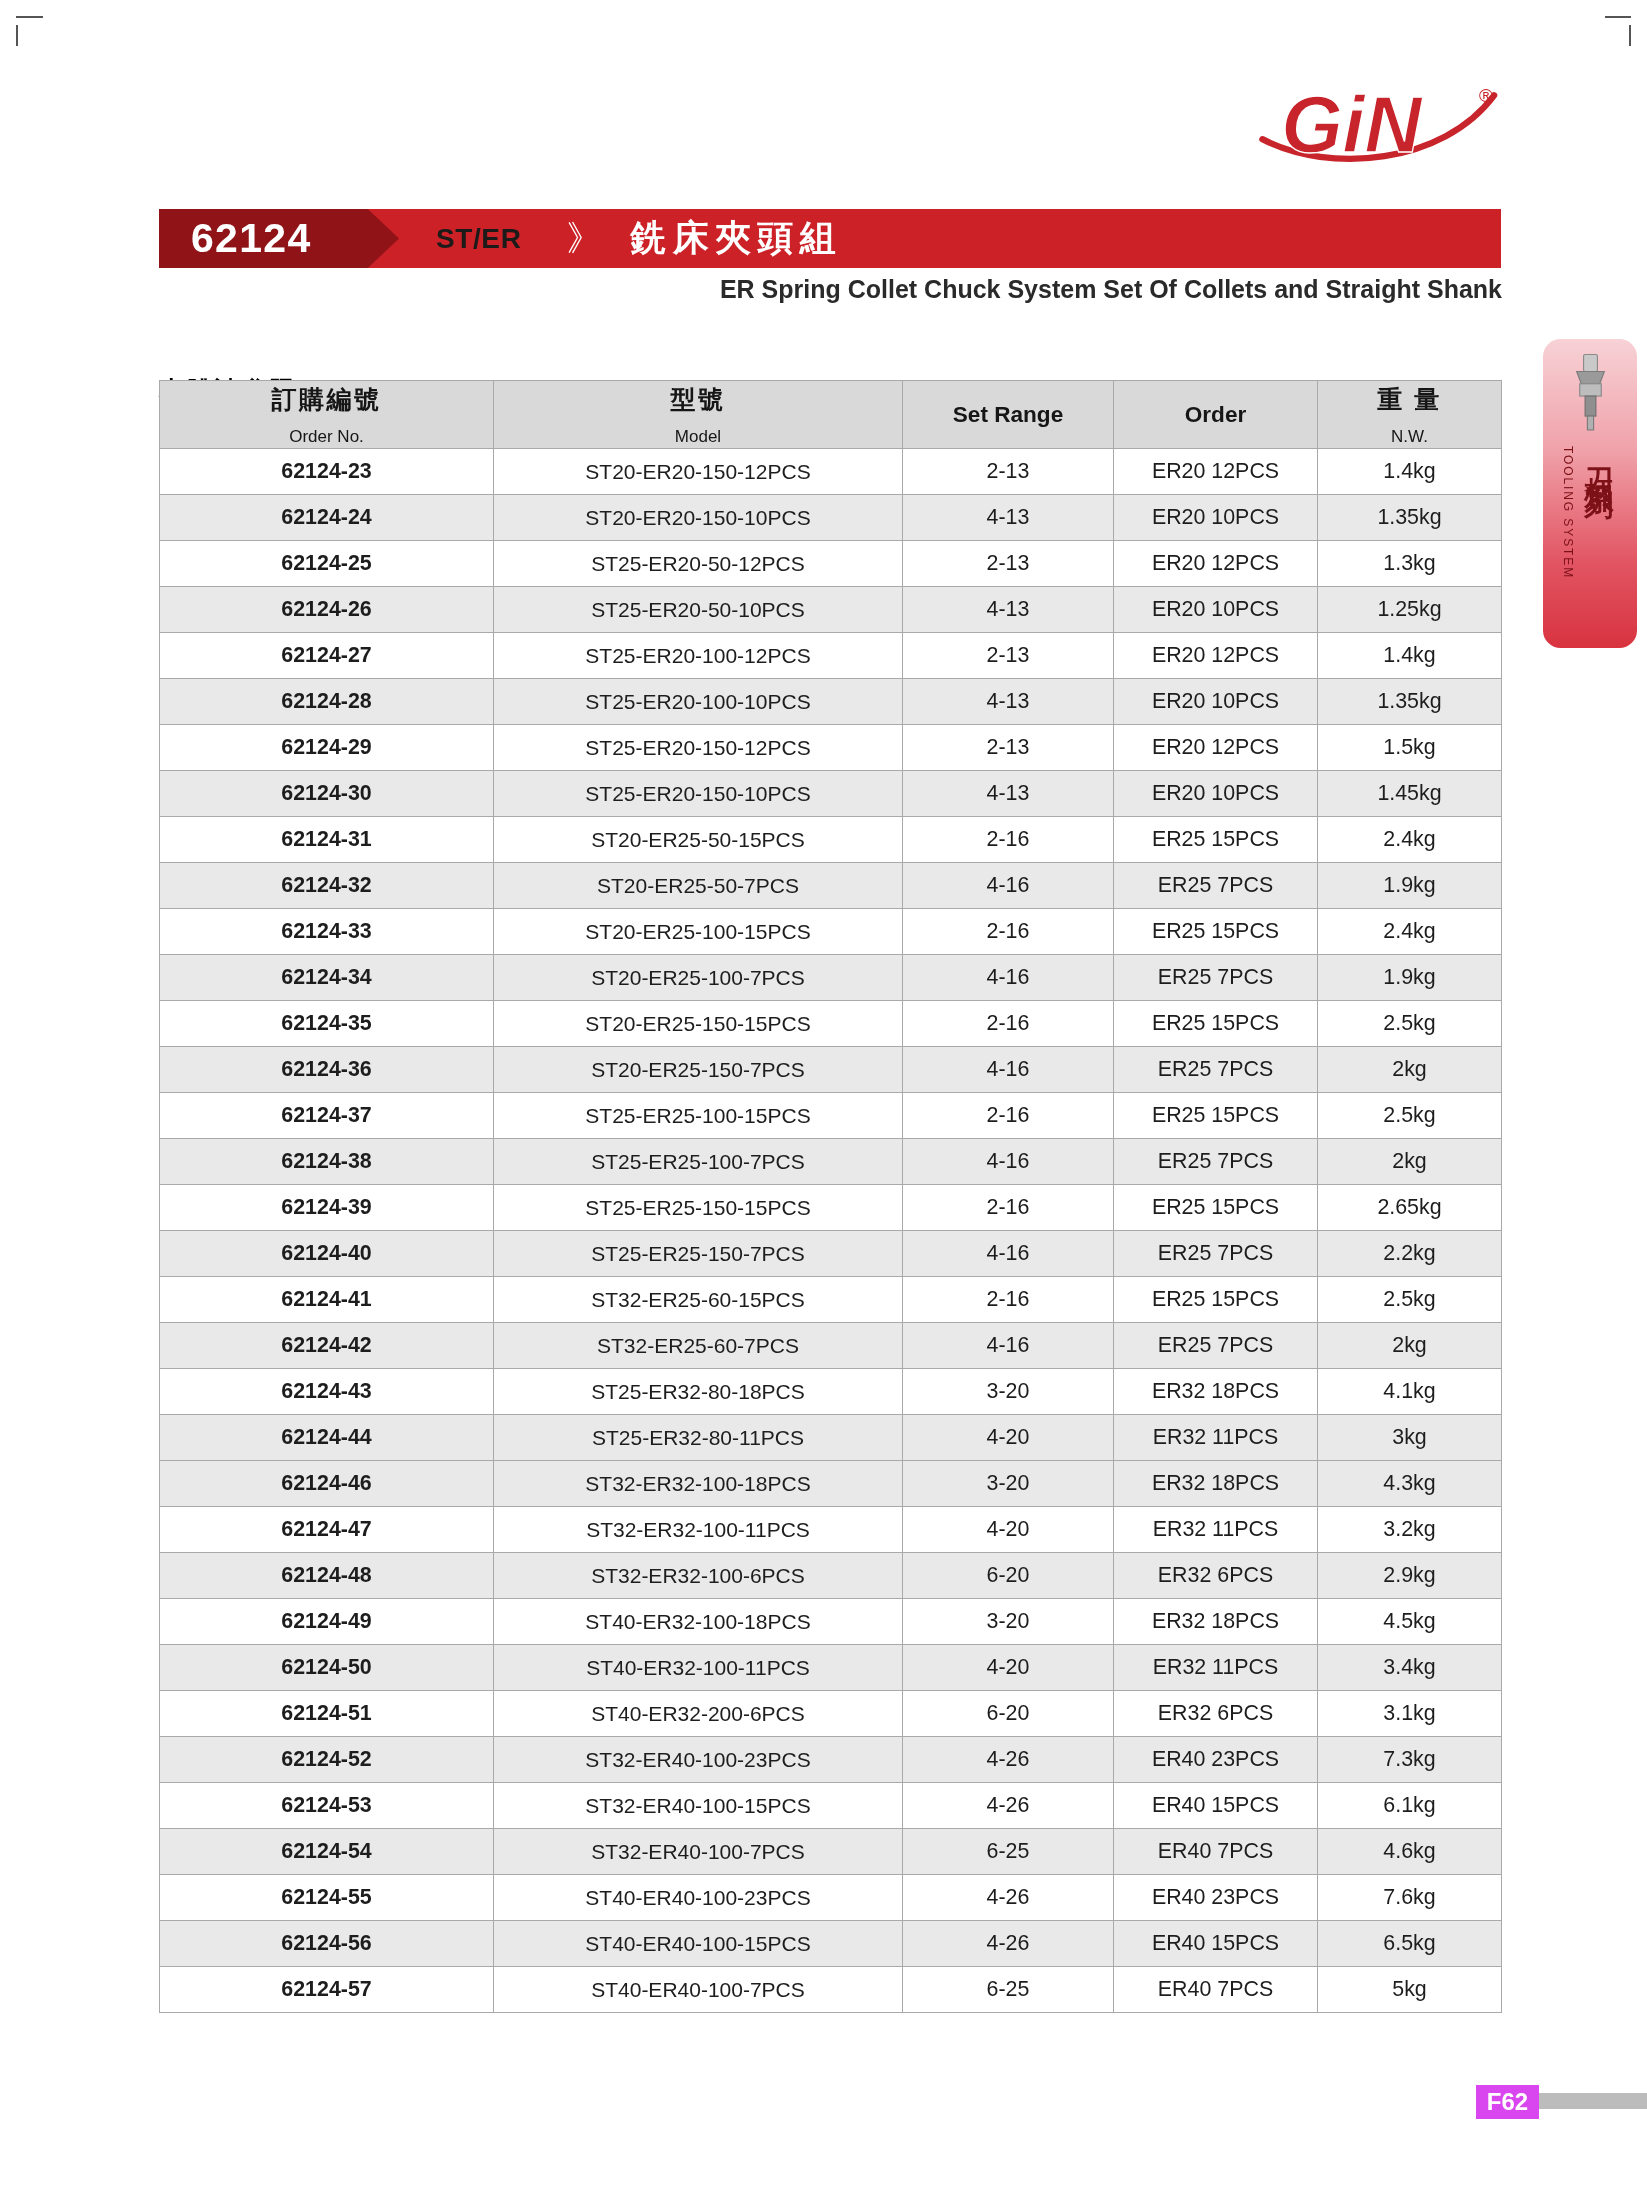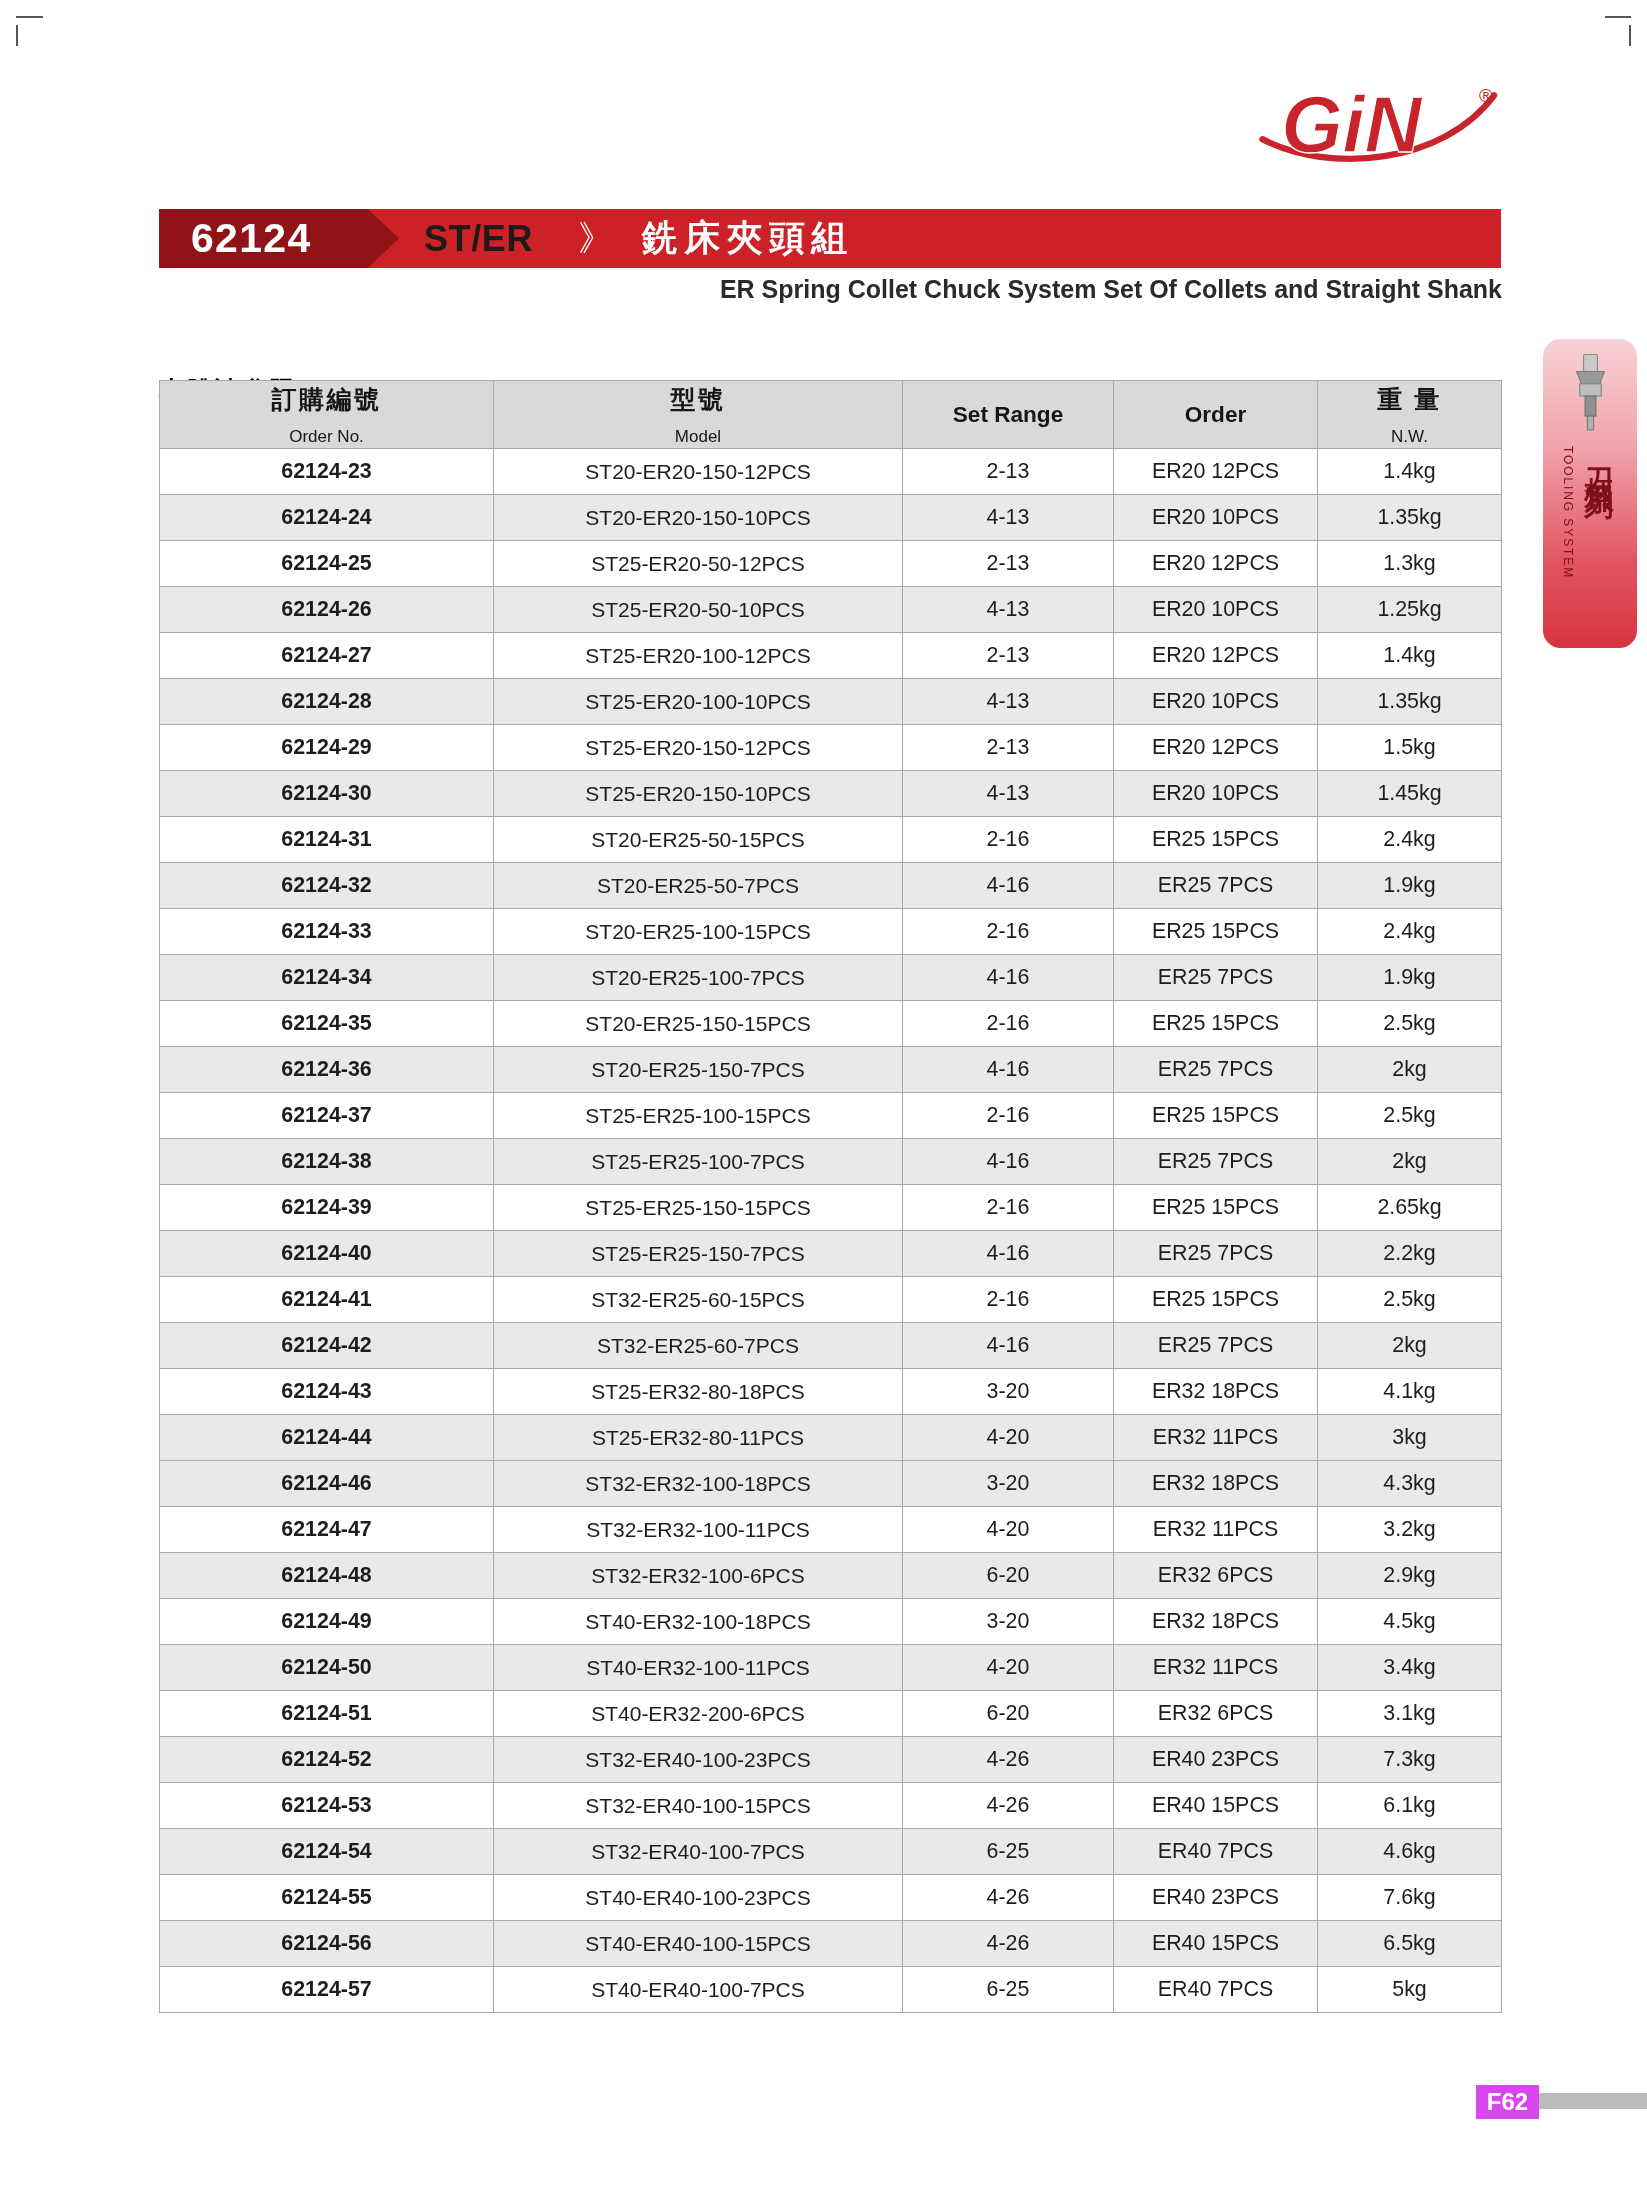--- a/index.html
+++ b/index.html
@@ -26,21 +26,21 @@
   }
   .code-box {
     position:relative; height:59px; width:240px; flex:0 0 240px;
     background:#8f1317; color:#ffffff;
     clip-path:polygon(0 0, 87% 0, 100% 50%, 87% 100%, 0 100%);
     display:flex; align-items:center; justify-content:flex-start;
     padding-left:32px;
     font-size:41px; font-weight:bold; letter-spacing:1.3px;
   }
   .series-label {
-    margin-left:25px; font-size:36px; font-weight:bold; color:#1d1b1a; letter-spacing:0.6px;
+    margin-left:37px; font-size:28px; font-weight:bold; color:#1d1b1a; letter-spacing:0.6px;
   }
   .chevron-sep {
     margin-left:45px; font-size:35px; color:#ffffff; font-weight:normal;
   }
   .title-zh {
     margin-left:29px; font-size:36px; font-weight:bold; color:#ffffff; letter-spacing:6.3px;
   }
 
   .subtitle {
     position:absolute; right:146px; top:275px; width:1132px;

